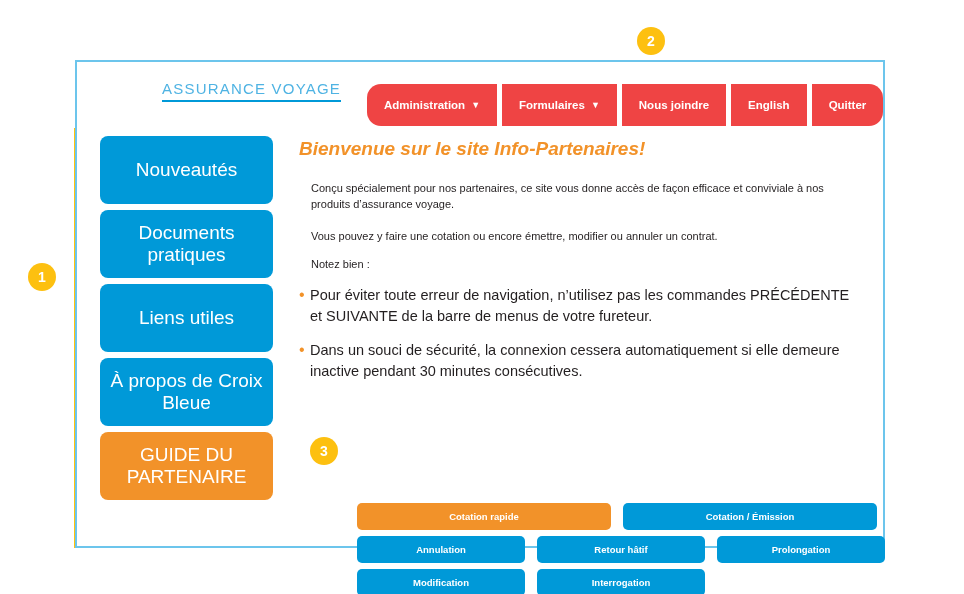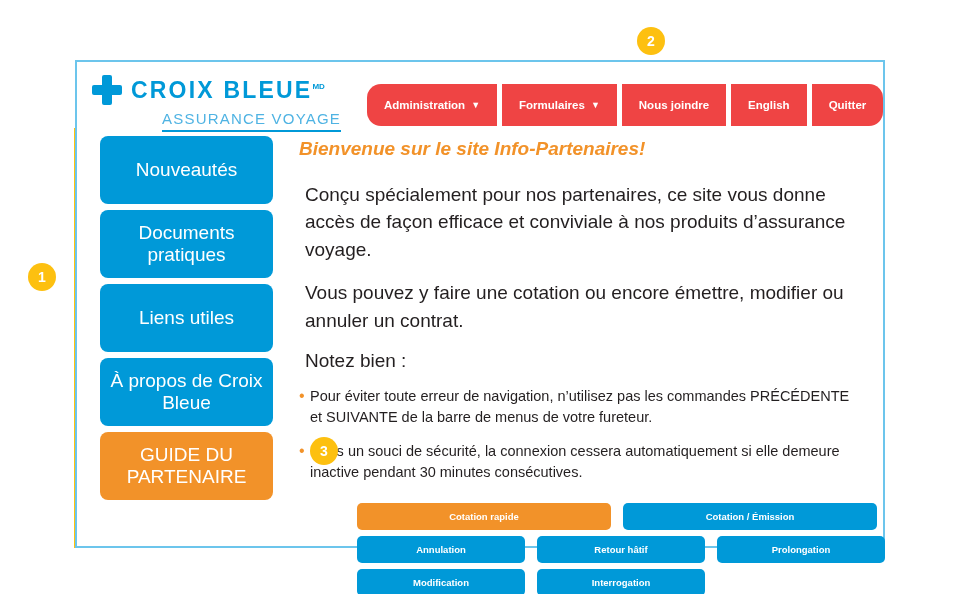--- a/index.html
+++ b/index.html
@@ -222,23 +222,23 @@
   }
   #welcome-title {
     color: #F29229;
     font-size: 19px;
     font-weight: bold;
     font-style: italic;
     margin: 0 0 20px 0;
     line-height: 1.2;
   }
   .para {
-    font-size: 19px;
+    font-size: 11px;
     line-height: 1.45;
-    margin: 0 0 16px 6px;
+    margin: 0 0 16px 12px;
     color: #231F20;
   }
   .para.tight { margin-bottom: 12px; }
   .bullet-row {
     display: flex;
     font-size: 14.5px;
     line-height: 1.45;
     margin-bottom: 13px;
     color: #231F20;
   }
@@ -291,24 +291,20 @@
 
 <div class="callout" id="callout-1">1</div>
 <div class="callout" id="callout-2">2</div>
 <div class="callout" id="callout-3">3</div>
 
 <div id="page-card">
 
   <div id="header">
 
     <div id="logo-block">
-      <div id="logo-row">
-        <span class="cross-icon"></span>
-        <span id="logo-wordmark"><span>CROIX BLEUE</span><span id="logo-md">MD</span></span>
-      </div>
       <div id="logo-tagline-wrap">
         <span id="logo-tagline">ASSURANCE VOYAGE</span>
       </div>
     </div>
 
     <nav id="topnav">
       <div class="nav-item">
         <span>Administration</span>
         <span class="nav-caret">▼</span>
       </div>

